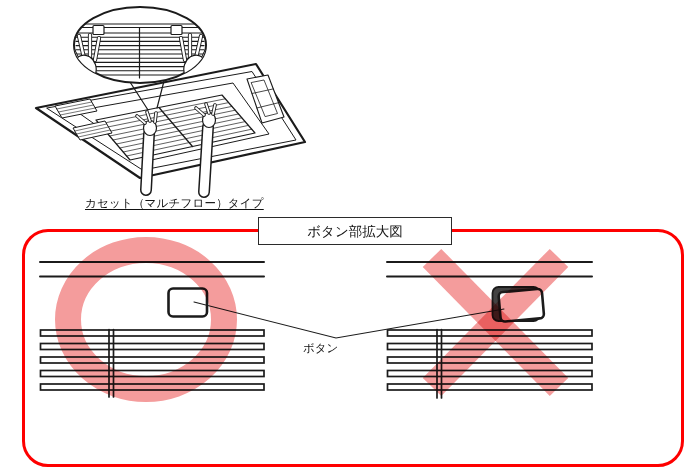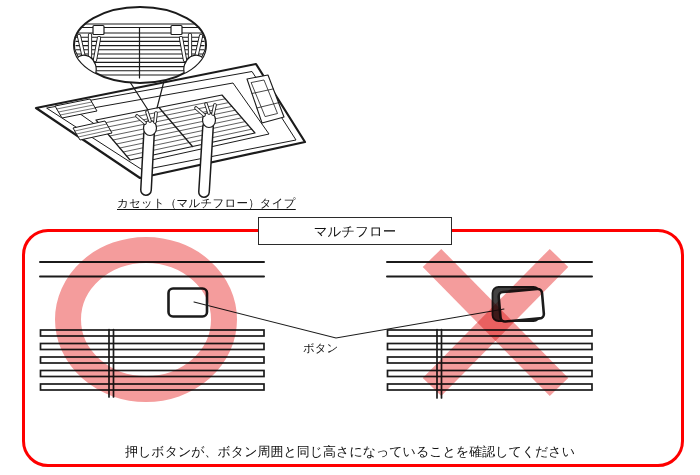--- a/index.html
+++ b/index.html
@@ -13,21 +13,21 @@
     position:relative;width:700px;height:475px;background:#fff;overflow:hidden;
     font-family:"Liberation Sans","DejaVu Sans",sans-serif;color:#111;
   }
   .redbox{
     position:absolute;left:22px;top:229px;width:662px;height:238px;
     border:3px solid var(--frame);border-radius:26px;box-sizing:border-box;z-index:0;
   }
   svg.art{position:absolute;left:0;top:0;width:700px;height:475px;z-index:1;}
   .caption{
     position:absolute;left:85px;top:196px;font-size:11.5px;letter-spacing:0.2px;
-    text-decoration:underline;text-underline-offset:2px;z-index:2;white-space:nowrap;margin-left:32px;
+    text-decoration:underline;text-underline-offset:2px;z-index:2;white-space:nowrap;
   }
   .label-box{
     position:absolute;left:258px;top:217px;width:194px;height:28px;line-height:28px;
     background:#fff;border:1.5px solid #2b2b2b;box-sizing:border-box;text-align:center;
     font-size:13.5px;z-index:2;white-space:nowrap;
   }
   .btn-label{
     position:absolute;left:303px;top:341px;width:64px;text-align:left;
     font-size:11.5px;z-index:2;white-space:nowrap;
   }
@@ -230,16 +230,15 @@
     <polyline class="ln" points="194,302 336,338 504,309" stroke-width="1.1" stroke-linejoin="miter"></polyline>
 
     <ellipse class="mark" cx="146" cy="319.5" rx="78" ry="69.5" stroke-width="26"></ellipse>
     <g>
       <line class="mark" x1="432" y1="258" x2="559" y2="387" stroke-width="26"></line>
       <line class="mark" x1="559" y1="258" x2="432" y2="387" stroke-width="26"></line>
     </g>
   </svg>
 
   <div class="caption">カセット（マルチフロー）タイプ</div>
-  <div class="label-box">マルチフロー</div>
+  <div class="label-box">ボタン部拡大図</div>
   <div class="btn-label">ボタン</div>
-  <div class="instruction">押しボタンが、ボタン周囲と同じ高さになっていることを確認してください</div>
 </div>
 
 </body></html>

